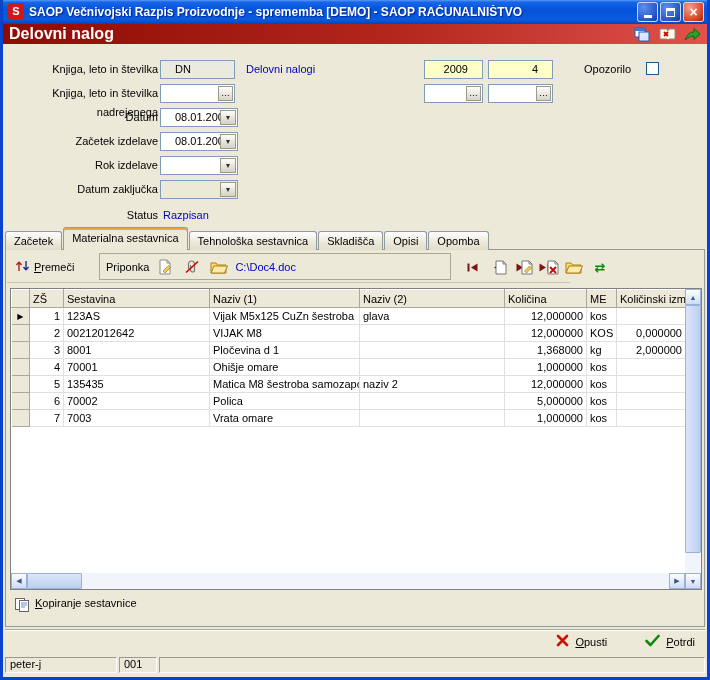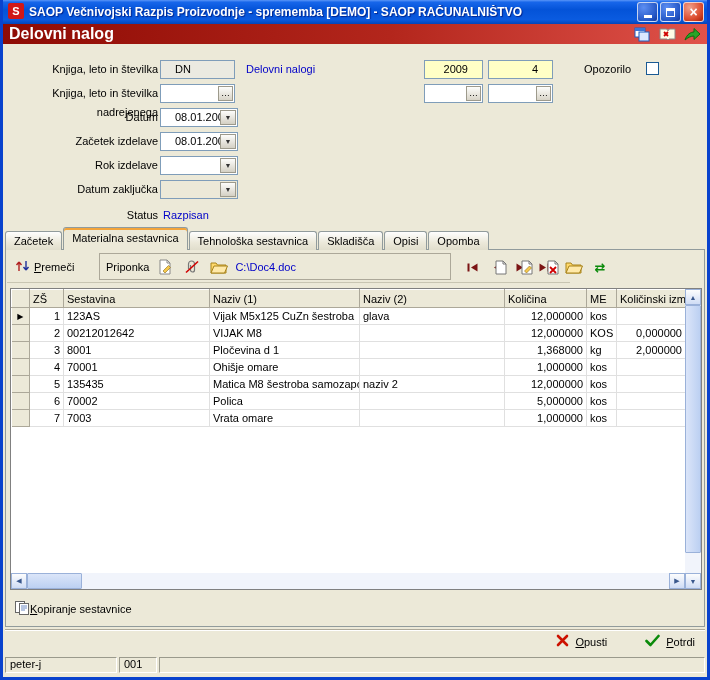--- a/index.html
+++ b/index.html
@@ -93,21 +93,21 @@
   .hscroll { position: absolute; left: 0; bottom: 0; height: 16px; width: 674px; background: #f1f4fb; }
   .sarr { position: absolute; width: 16px; height: 16px;
     background: linear-gradient(#fdfdfd,#cfdcf5); border: 1px solid #9ab1d9; color: #39578c;
     font-size: 7px; display: flex; align-items: center; justify-content: center; }
   .vthumb { position: absolute; left: 0; top: 16px; width: 16px; height: 248px;
     background: linear-gradient(90deg,#dbe5f9,#bcd0f2); border: 1px solid #9ab1d9; border-radius: 1px; }
   .hthumb { position: absolute; top: 0; left: 16px; width: 55px; height: 16px;
     background: linear-gradient(#dbe5f9,#bcd0f2); border: 1px solid #9ab1d9; border-radius: 1px; }
 
   .kopbtn { position: absolute; left: 6px; top: 347px; height: 24px; display: flex;
-    align-items: center; padding: 0 2px; }
+    align-items: flex-start; gap: 5px; padding: 0 2px; }
 
   .groove { position: absolute; left: 2px; right: 2px; top: 629px; height: 2px;
     border-top: 1px solid #aca899; border-bottom: 1px solid #fff; }
   .actions { position: absolute; right: 12px; top: 634px; display: flex; gap: 38px; }
   .abtn { display: flex; align-items: center; gap: 6px; }
 
   .statusbar { position: absolute; left: 0; right: 0; top: 656px; height: 18px; }
   .spanel { position: absolute; top: 1px; height: 16px; border: 1px solid;
     border-color: #9a9a8c #fff #fff #9a9a8c; background: #ece9d8; padding: 0 4px; line-height: 13px; }
 </style>

